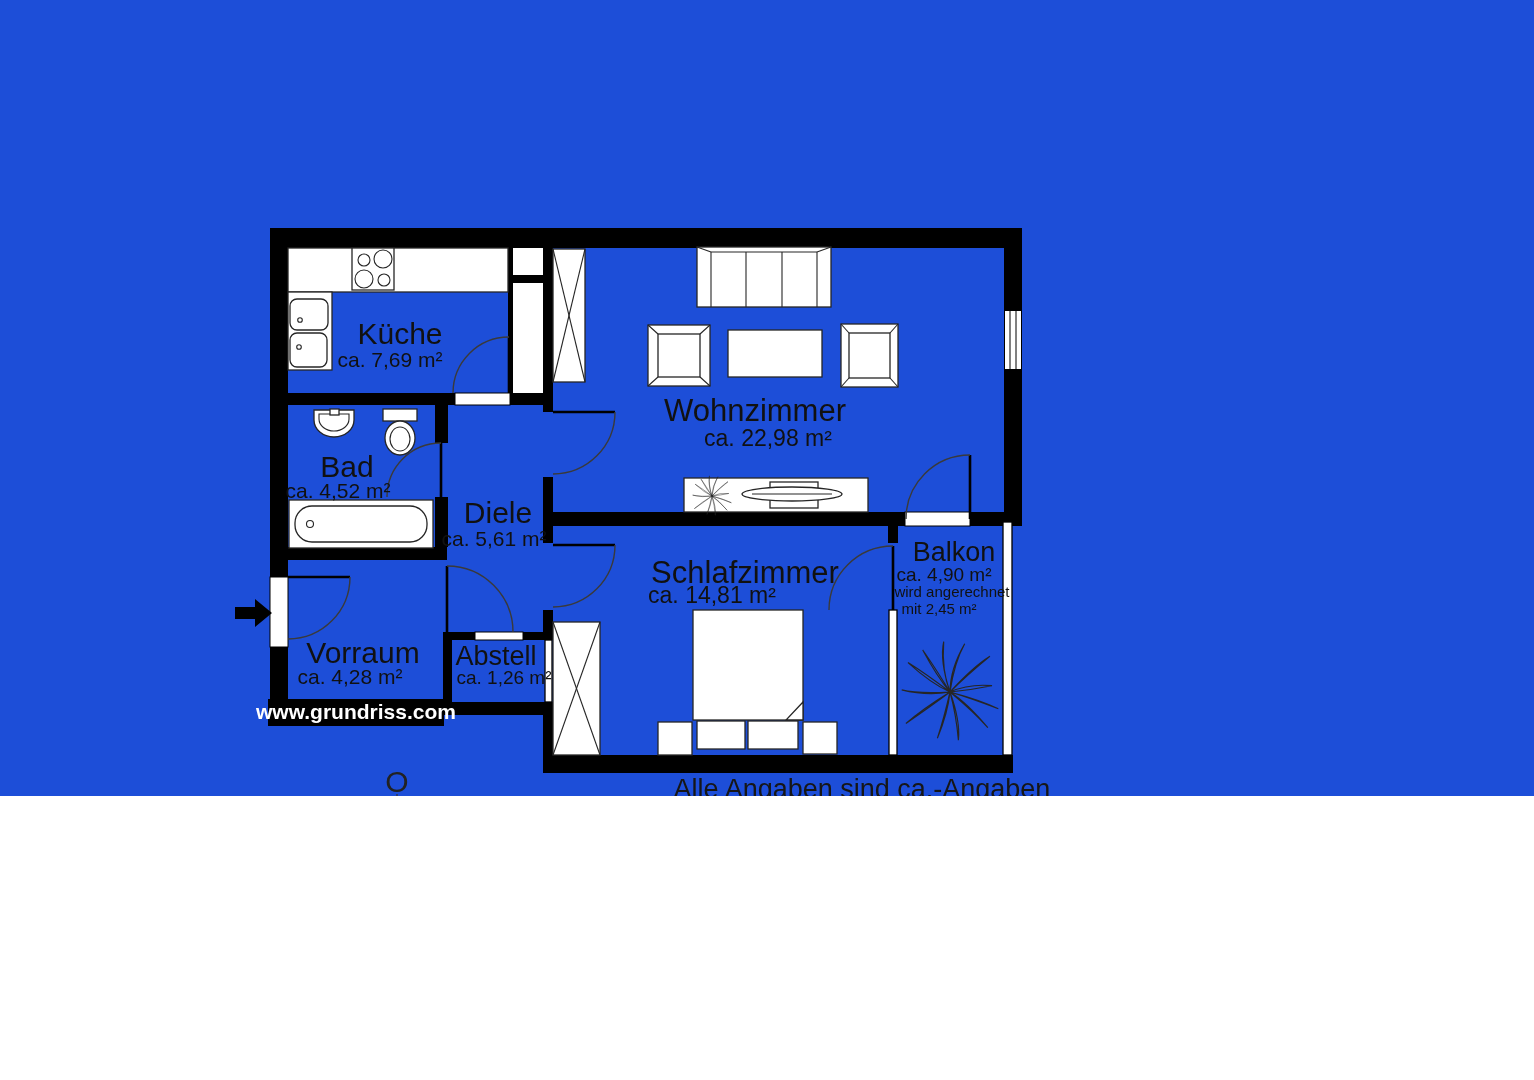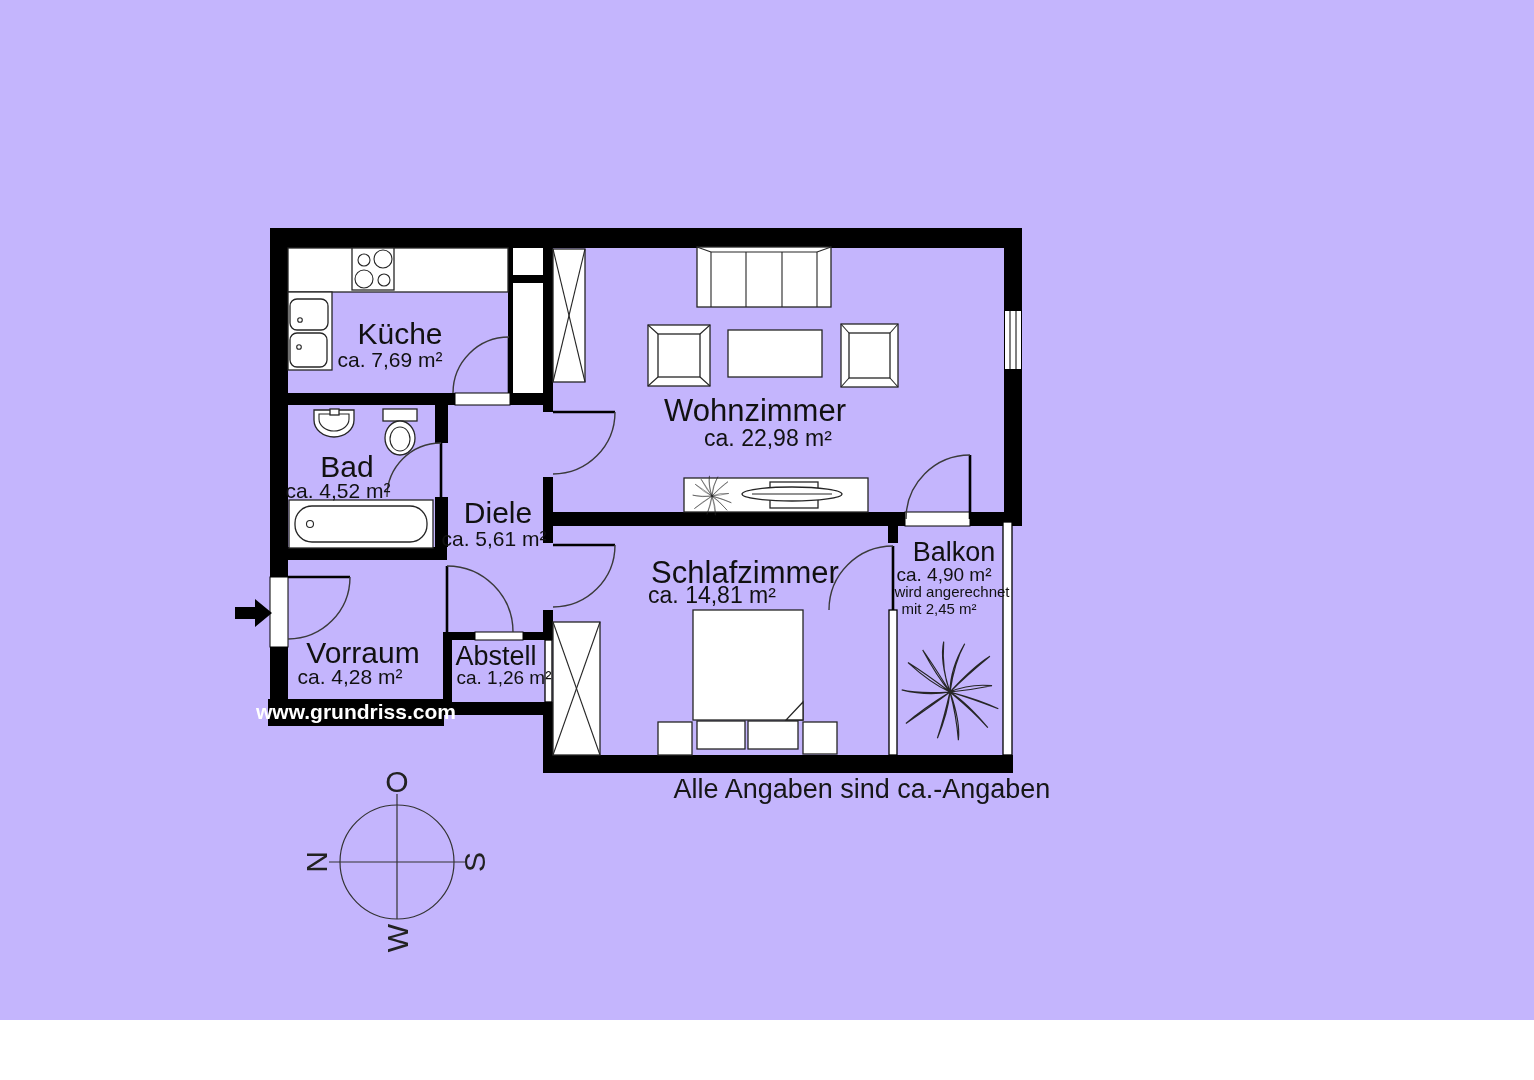--- a/index.html
+++ b/index.html
@@ -1,16 +1,16 @@
 <!DOCTYPE html>
 <html><head>
 <meta charset="utf-8">
 <style>
   html,body{margin:0;padding:0;background:#ffffff;}
-  #stage{position:relative;width:1534px;height:1020px;background:#c4b5fd;overflow:hidden;}
+  #stage{position:relative;width:1534px;height:796px;background:#1d4ed8;overflow:hidden;}
   svg{position:absolute;left:0;top:0;}
   text{font-family:"Liberation Sans", sans-serif;fill:#111111;}
   .wall{fill:#000000;stroke:none;}
   .thinwall{fill:#ffffff;stroke:#000000;stroke-width:1.3;}
   .opening{fill:#ffffff;stroke:#000000;stroke-width:1;}
   .furn{fill:#ffffff;stroke:#262626;stroke-width:1.3;}
   .furnline{fill:none;stroke:#262626;stroke-width:1.1;}
   .arc{fill:none;stroke:#3a3a3a;stroke-width:1.4;}
   .leaf{stroke:#000000;stroke-width:2.6;}
   .room-title{font-size:30px;}

